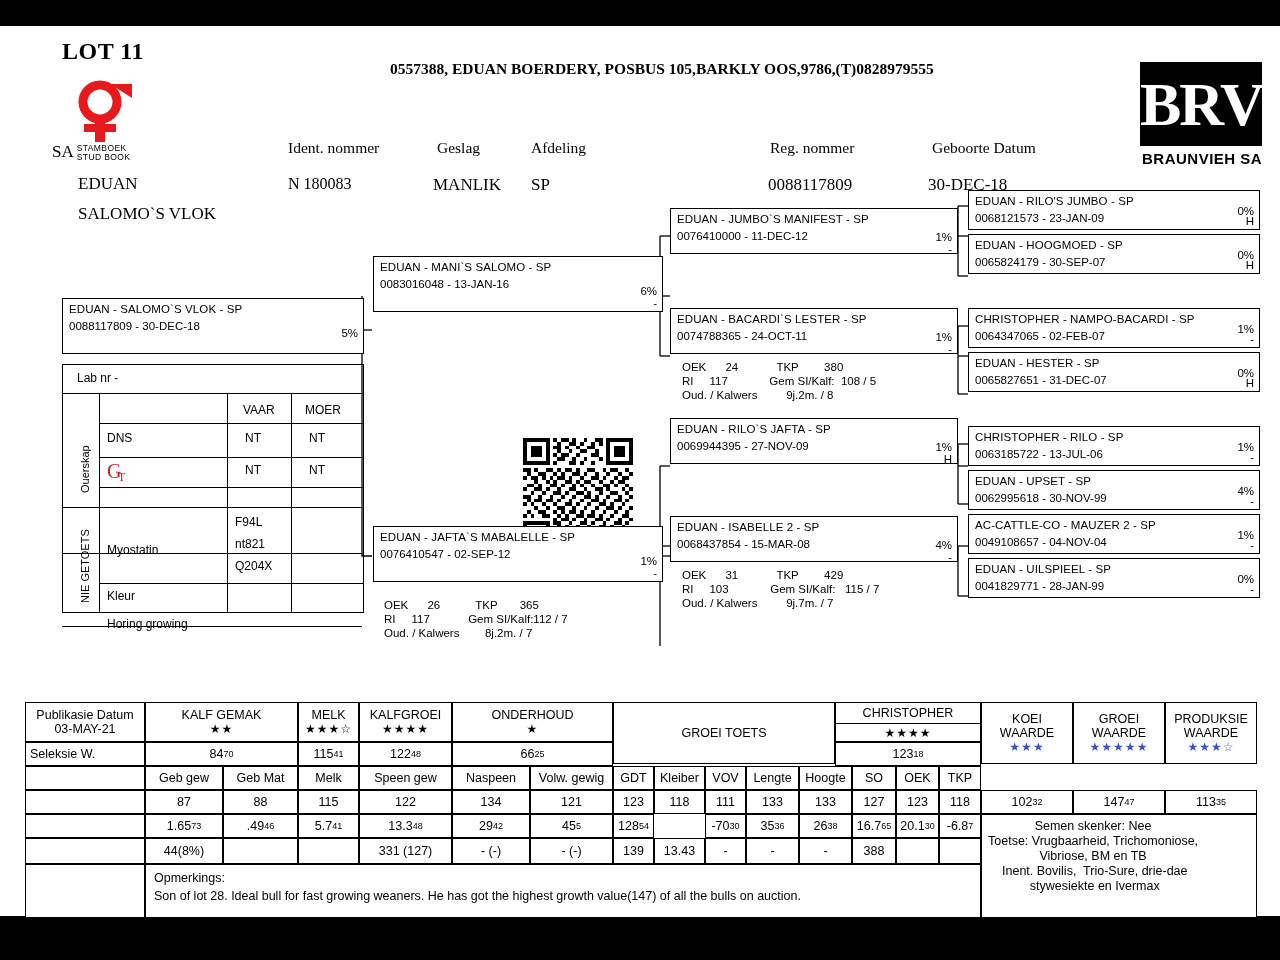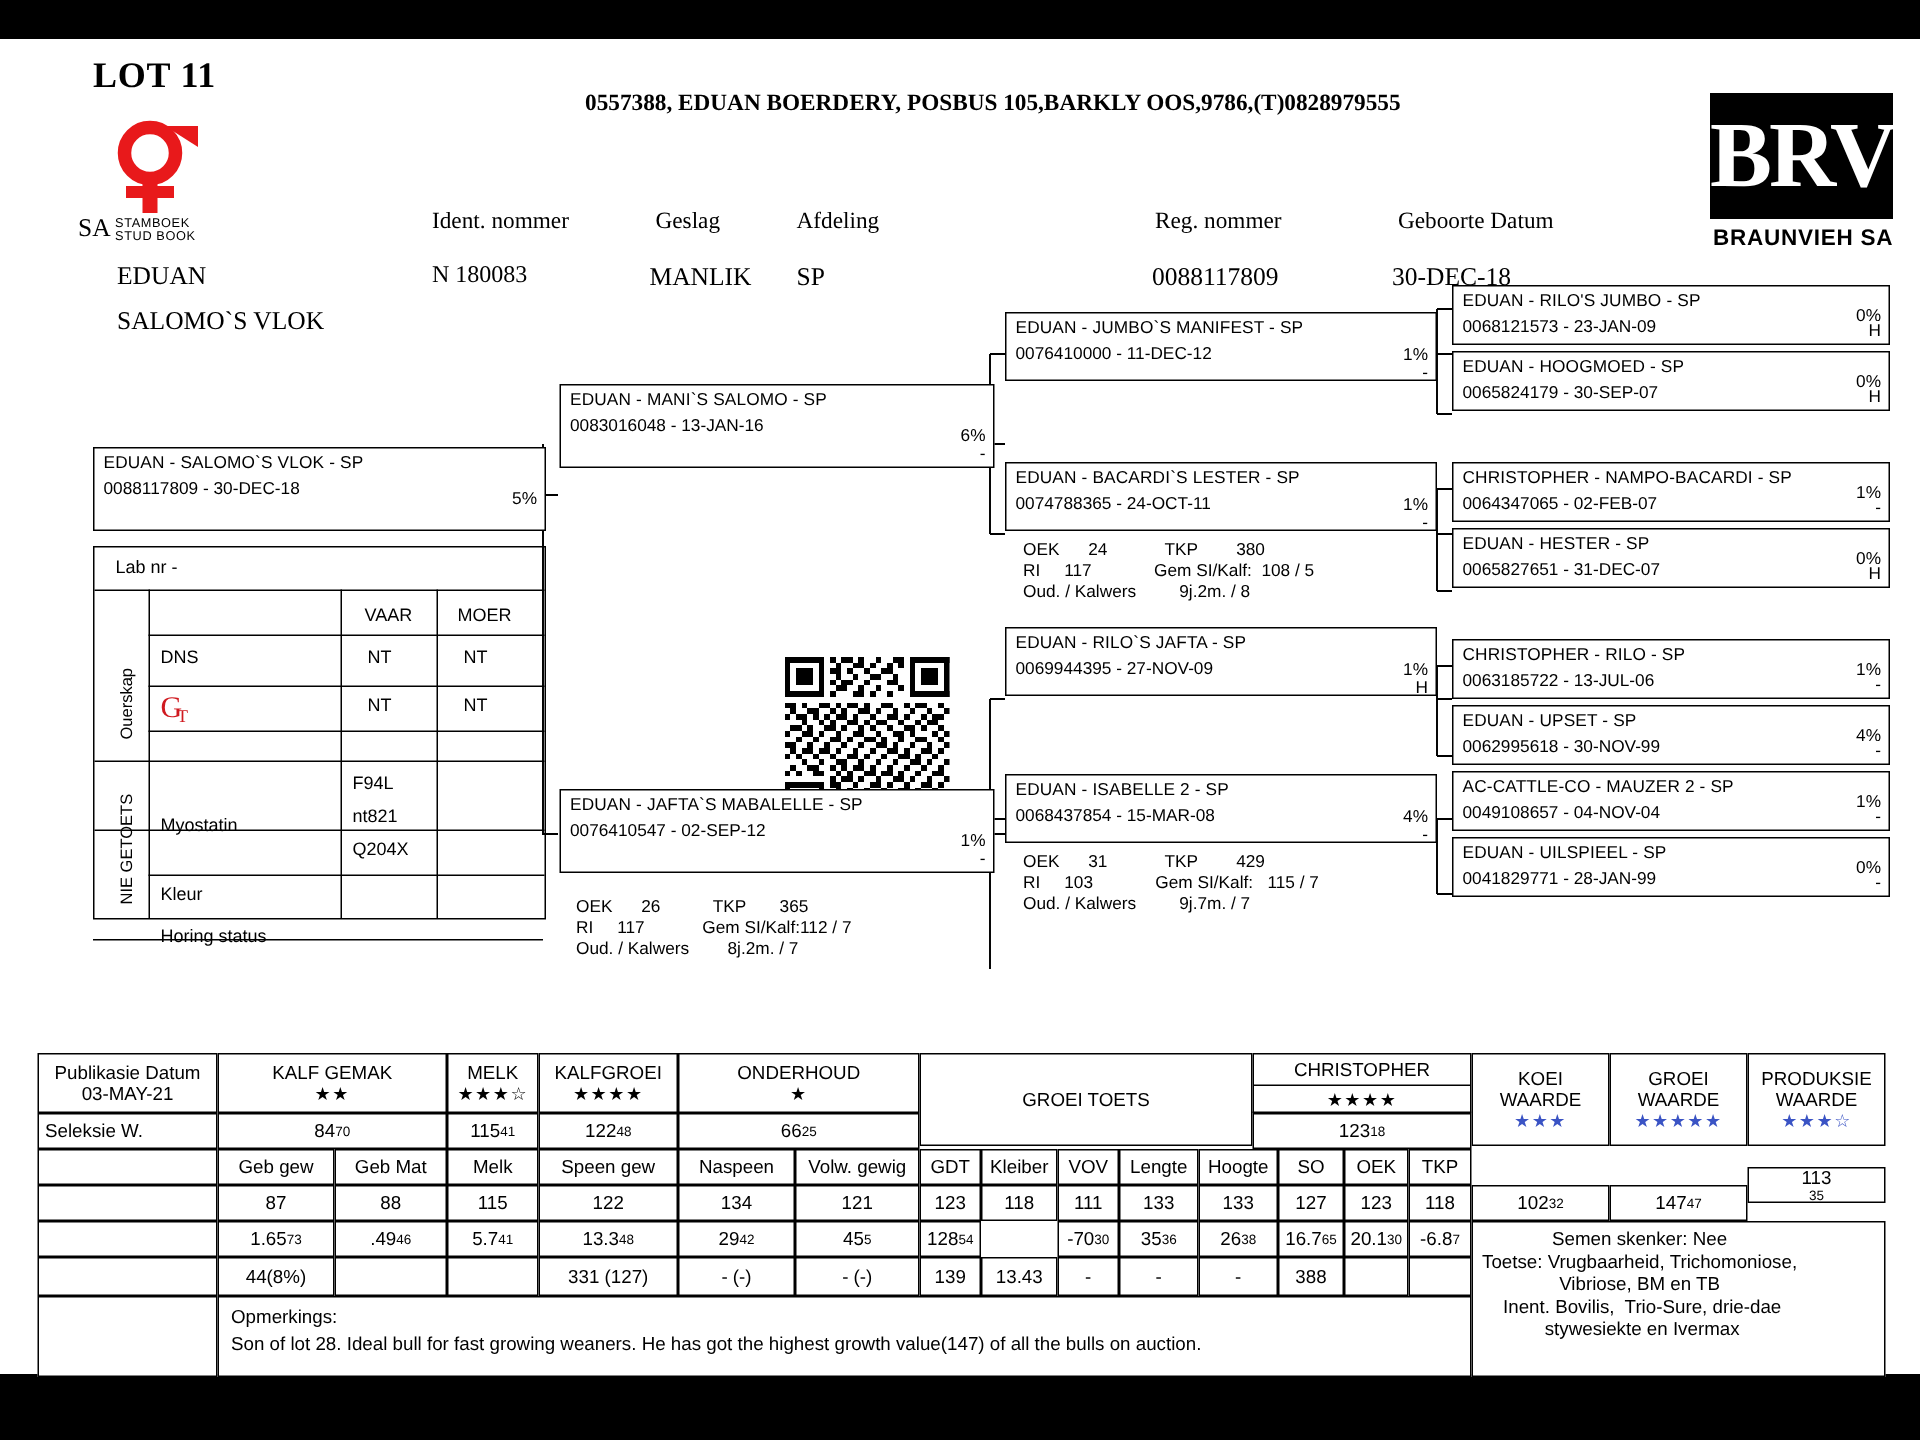--- a/index.html
+++ b/index.html
@@ -497,21 +497,21 @@
       <div class="labtxt" style="left:246px;top:98px;">NT</div>
       <svg style="position:absolute;left:44px;top:94px;" width="26" height="24" viewBox="0 0 26 24">
         <text x="0" y="19" font-family="Liberation Serif, serif" font-size="20" fill="#d01a20">G</text>
         <text x="11" y="22" font-family="Liberation Serif, serif" font-size="12" fill="#d01a20">T</text>
       </svg>
       <div class="labtxt" style="left:44px;top:178px;">Myostatin</div>
       <div class="labtxt" style="left:172px;top:150px;">F94L</div>
       <div class="labtxt" style="left:172px;top:172px;">nt821</div>
       <div class="labtxt" style="left:172px;top:194px;">Q204X</div>
       <div class="labtxt" style="left:44px;top:224px;">Kleur</div>
-      <div class="labtxt" style="left:44px;top:252px;">Horing status</div>
+      <div class="labtxt" style="left:44px;top:252px;">Horing growing</div>
       <div class="vert" style="left:16px;top:128px;">Ouerskap</div>
       <div class="vert" style="left:16px;top:238px;">NIE GETOETS</div>
     </div>
     <div style="position:absolute;left:62px;top:600px;width:300px;border-top:1.3px solid #000;"></div>
 
     <div class="tbl">
 
       <div class="c col" style="left:0;top:0;width:120px;height:40px;">
         <span>Publikasie Datum</span>
         <span>03-MAY-21</span>
@@ -611,21 +611,21 @@
       <div class="c" style="left:871px;top:88px;width:43px;height:24px;">123</div>
       <div class="c" style="left:914px;top:88px;width:42px;height:24px;">118</div>
       <div class="c" style="left:956px;top:88px;width:92px;height:24px;">
         <span>102</span>
           <span class="sm">32</span>
       </div>
       <div class="c" style="left:1048px;top:88px;width:92px;height:24px;">
         <span>147</span>
           <span class="sm">47</span>
       </div>
-      <div class="c" style="left:1140px;top:76px;width:92px;height:24px;flex-direction:column;">
+      <div class="c" style="left:1140px;top:88px;width:92px;height:24px;">
         <span>113</span>
           <span class="sm">35</span>
       </div>
 
       <div class="c left" style="left:0;top:112px;width:120px;height:24px;"></div>
       <div class="c" style="left:120px;top:112px;width:78px;height:24px;">
           <span>1.65</span>
           <span class="sm">73</span>
         </div>
       <div class="c" style="left:198px;top:112px;width:75px;height:24px;">

